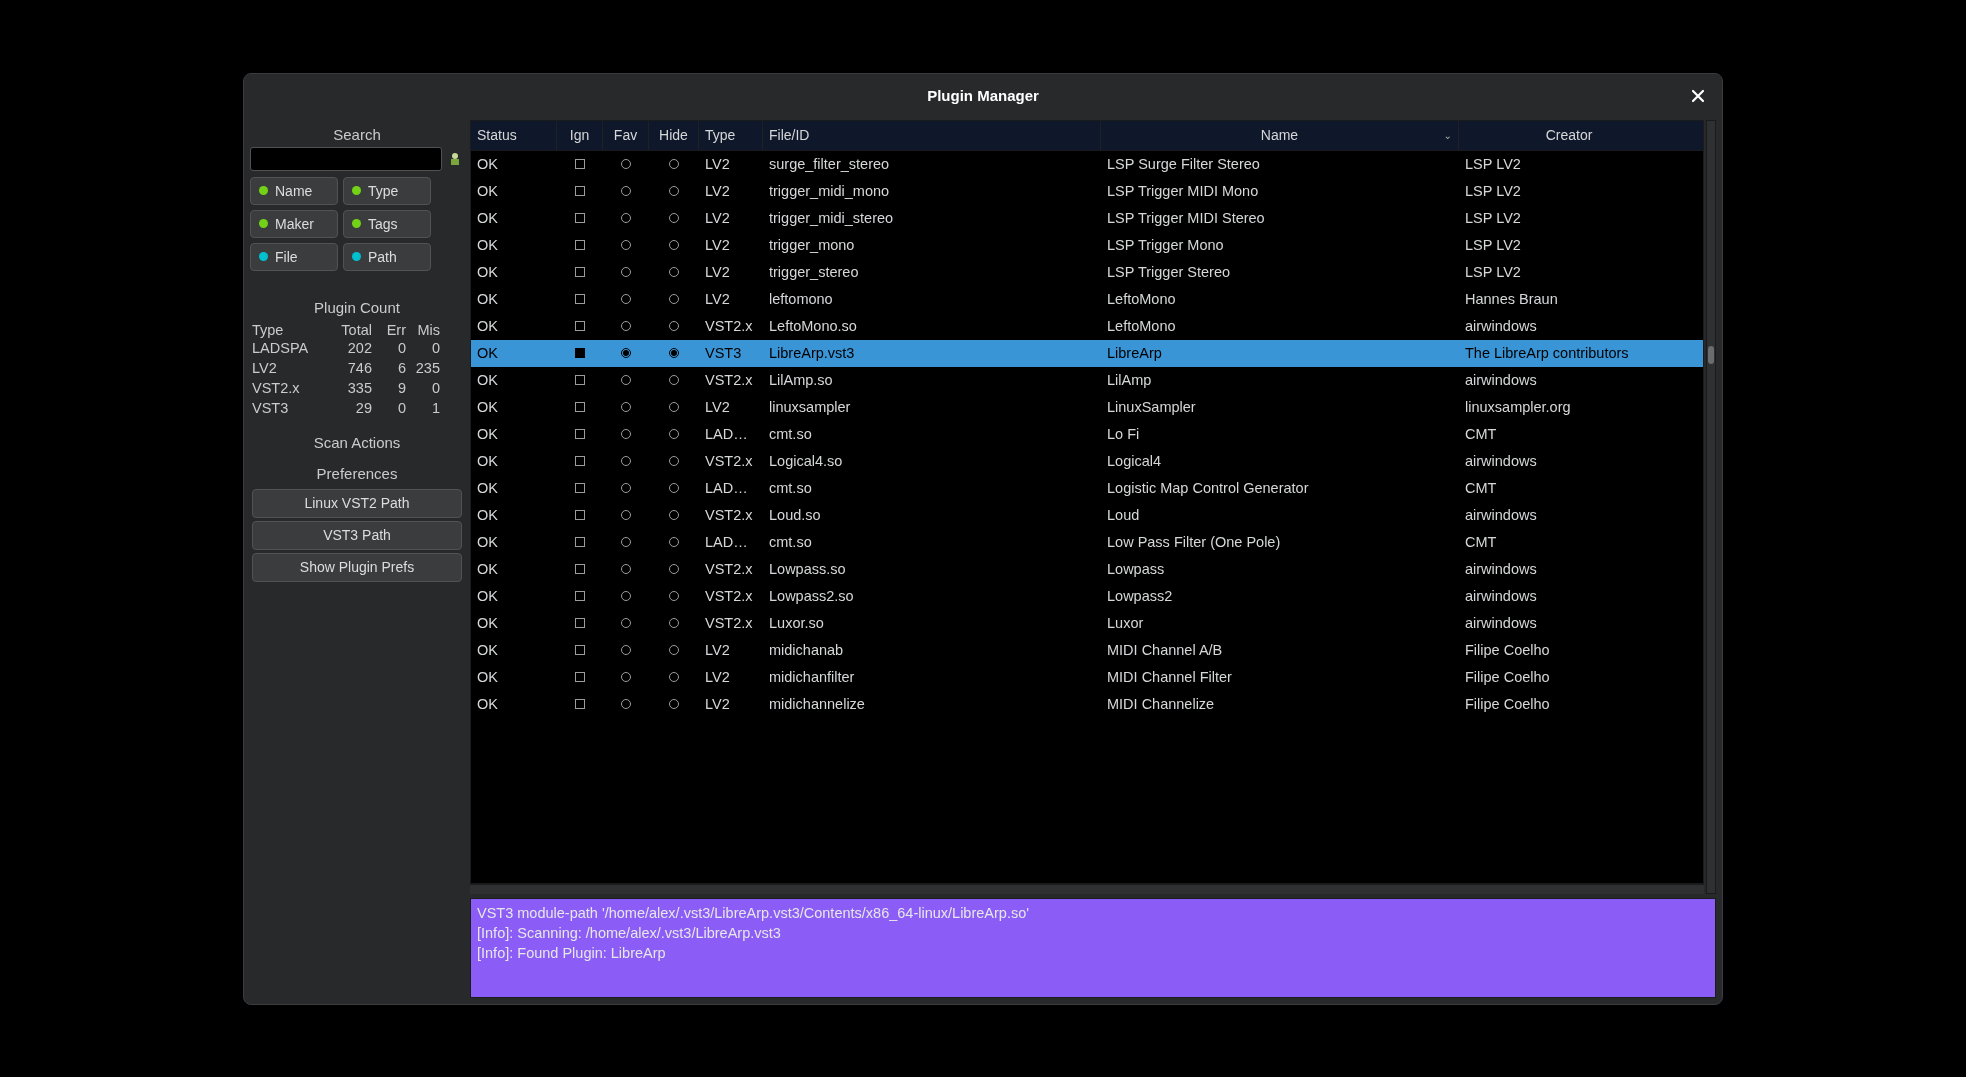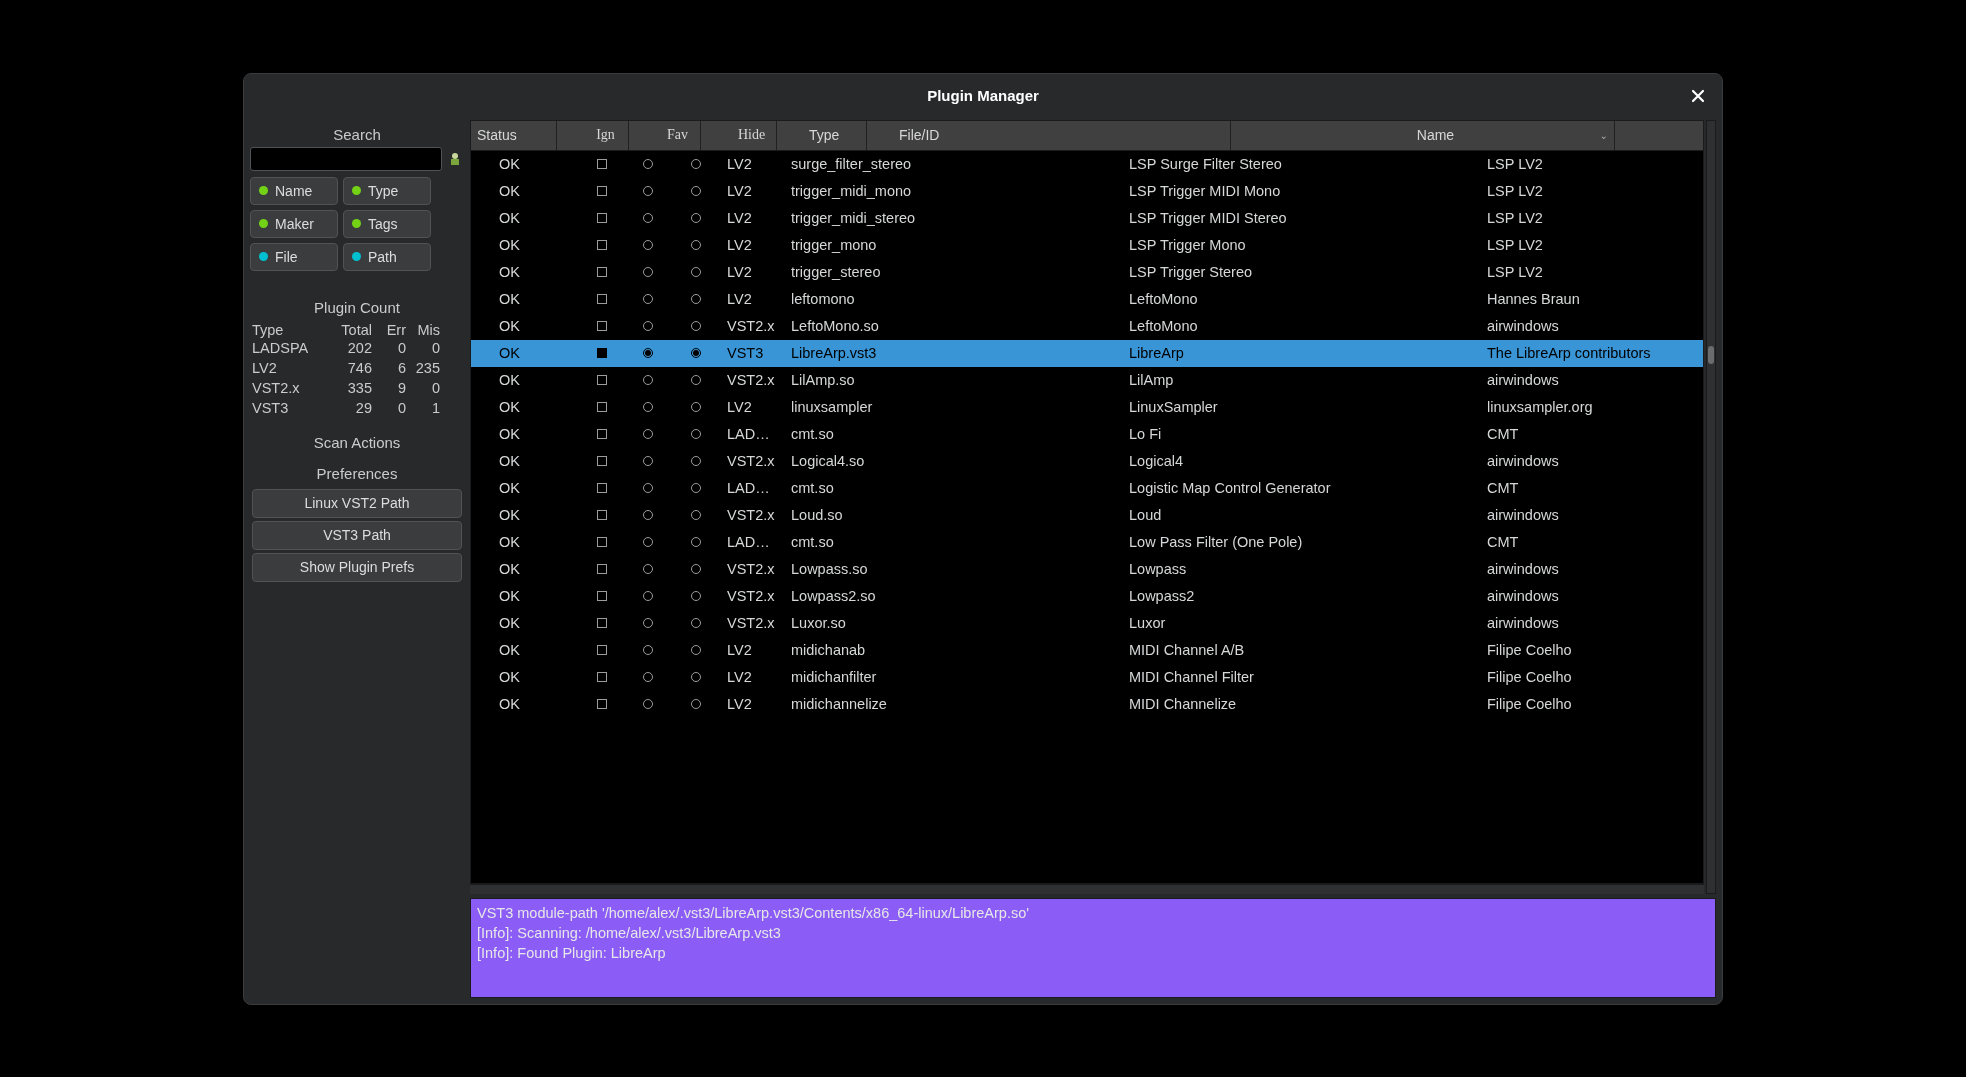--- a/index.html
+++ b/index.html
@@ -20,28 +20,28 @@
 .toggle.alt .dot { background:#00c0d0; }
 .section-gap { height:20px; }
 .count-table { padding:2px 2px; color:#c9cbcc; font-size:14.5px; }
 .count-table .hdr, .count-table .row { display:grid; grid-template-columns:70px 50px 34px 34px; }
 .count-table .hdr span:nth-child(n+2),.count-table .row span:nth-child(n+2){text-align:right;}
 .count-table .row span { padding:2px 0; }
 .btn { height:29px; background:#3a3c3e; border:1px solid #505254; border-radius:4px; color:#ddd; font-size:14px; display:flex; align-items:center; justify-content:center; cursor:pointer; margin:3px 2px; }
 .btn.disabled { color:#707274; }
 .main { flex:1; display:flex; flex-direction:column; min-width:0; padding:2px 6px 6px 2px;}
 .table-wrap { flex:1; border:1px solid #1a1b1c; background:#000; display:flex; flex-direction:column; min-height:0; }
-.thead { height:30px; background:#404040; display:grid; grid-template-columns:86px 46px 46px 50px 64px 338px 358px 220px; align-items:center; color:#d6d7d8; font-size:14px; border-bottom:1px solid #1a1b1c; position:relative;gap:26px;}
+.thead { height:30px; background:#0f172a; display:grid; grid-template-columns:86px 46px 46px 50px 64px 338px 358px 220px; align-items:center; color:#d6d7d8; font-size:14px; border-bottom:1px solid #1a1b1c; position:relative;}
 .thead .th { padding:0 6px; display:flex; align-items:center; height:100%; border-right:1px solid #1f2022; }
 .thead .th:last-child{border-right:none;}
 .thead .name-th{justify-content:center; position:relative;}
 .thead .name-th .sort{position:absolute; right:6px; font-size:10px; color:#aaa;}
-.thead .center{justify-content:center;font-family:Liberation Serif, serif;}
+.thead .center{justify-content:center;}
 .tbody { flex:1; overflow:hidden; }
-.trow { height:27px; display:grid; grid-template-columns:86px 46px 46px 50px 64px 338px 358px 220px; align-items:center; color:#d6d7d8; font-size:14.5px;padding-left:22px; }
+.trow { height:27px; display:grid; grid-template-columns:86px 46px 46px 50px 64px 338px 358px 220px; align-items:center; color:#d6d7d8; font-size:14.5px; }
 .trow.sel { background:#3a95d6; color:#000; }
 .trow .td { padding:0 6px; white-space:nowrap; overflow:hidden; text-overflow:ellipsis; }
 .trow .c { display:flex; align-items:center; justify-content:center; }
 .chk { width:10px; height:10px; border:1px solid #9a9c9e; display:inline-block; }
 .chk.f { background:#000; border-color:#000; }
 .sel .chk { border-color:#000; }
 .rad { width:10px; height:10px; border:1px solid #9a9c9e; border-radius:50%; display:inline-block; position:relative;}
 .rad.f::after{content:"";position:absolute;inset:1px;background:#000;border-radius:50%;}
 .sel .rad{border-color:#000;}
 .hscroll { height:10px; background:#2e3032; border-top:1px solid #1a1b1c; }

